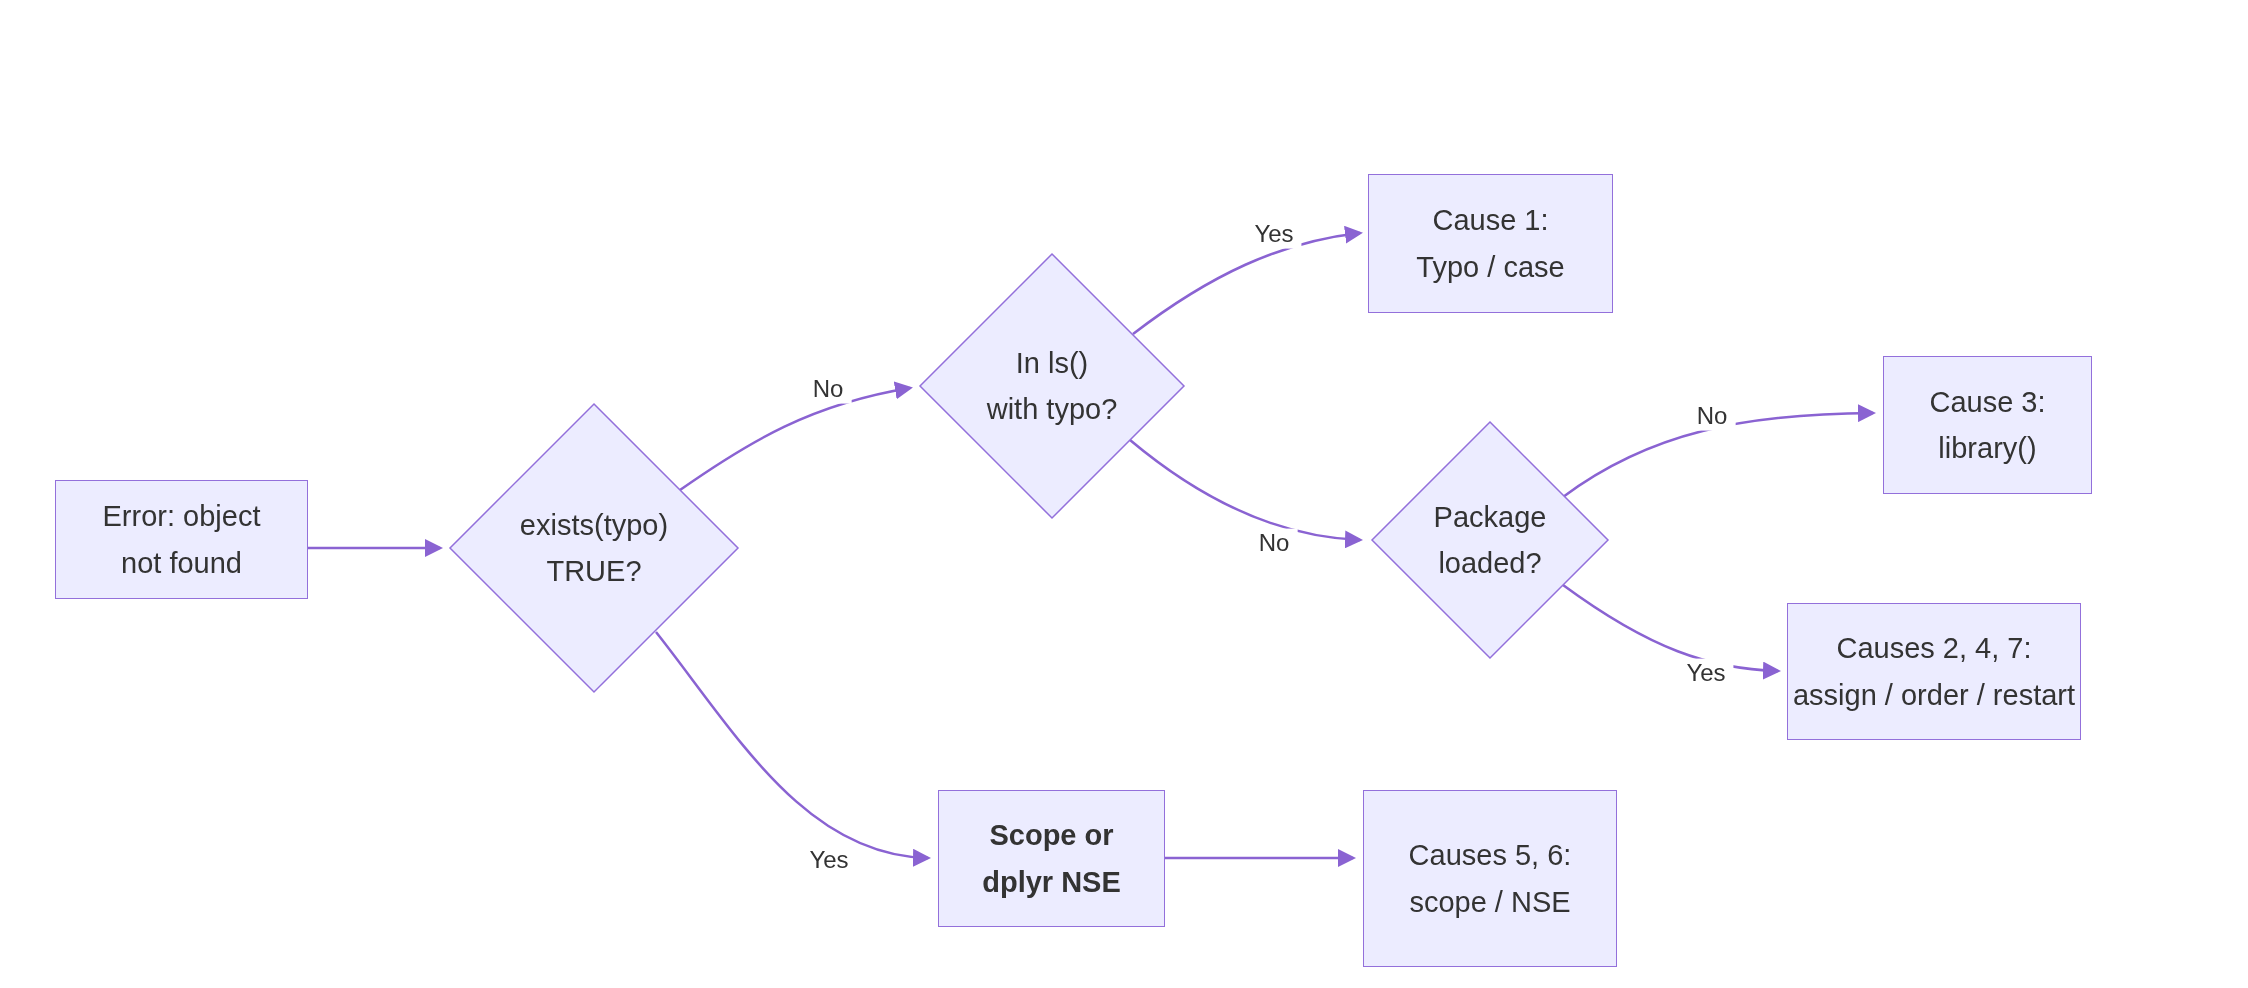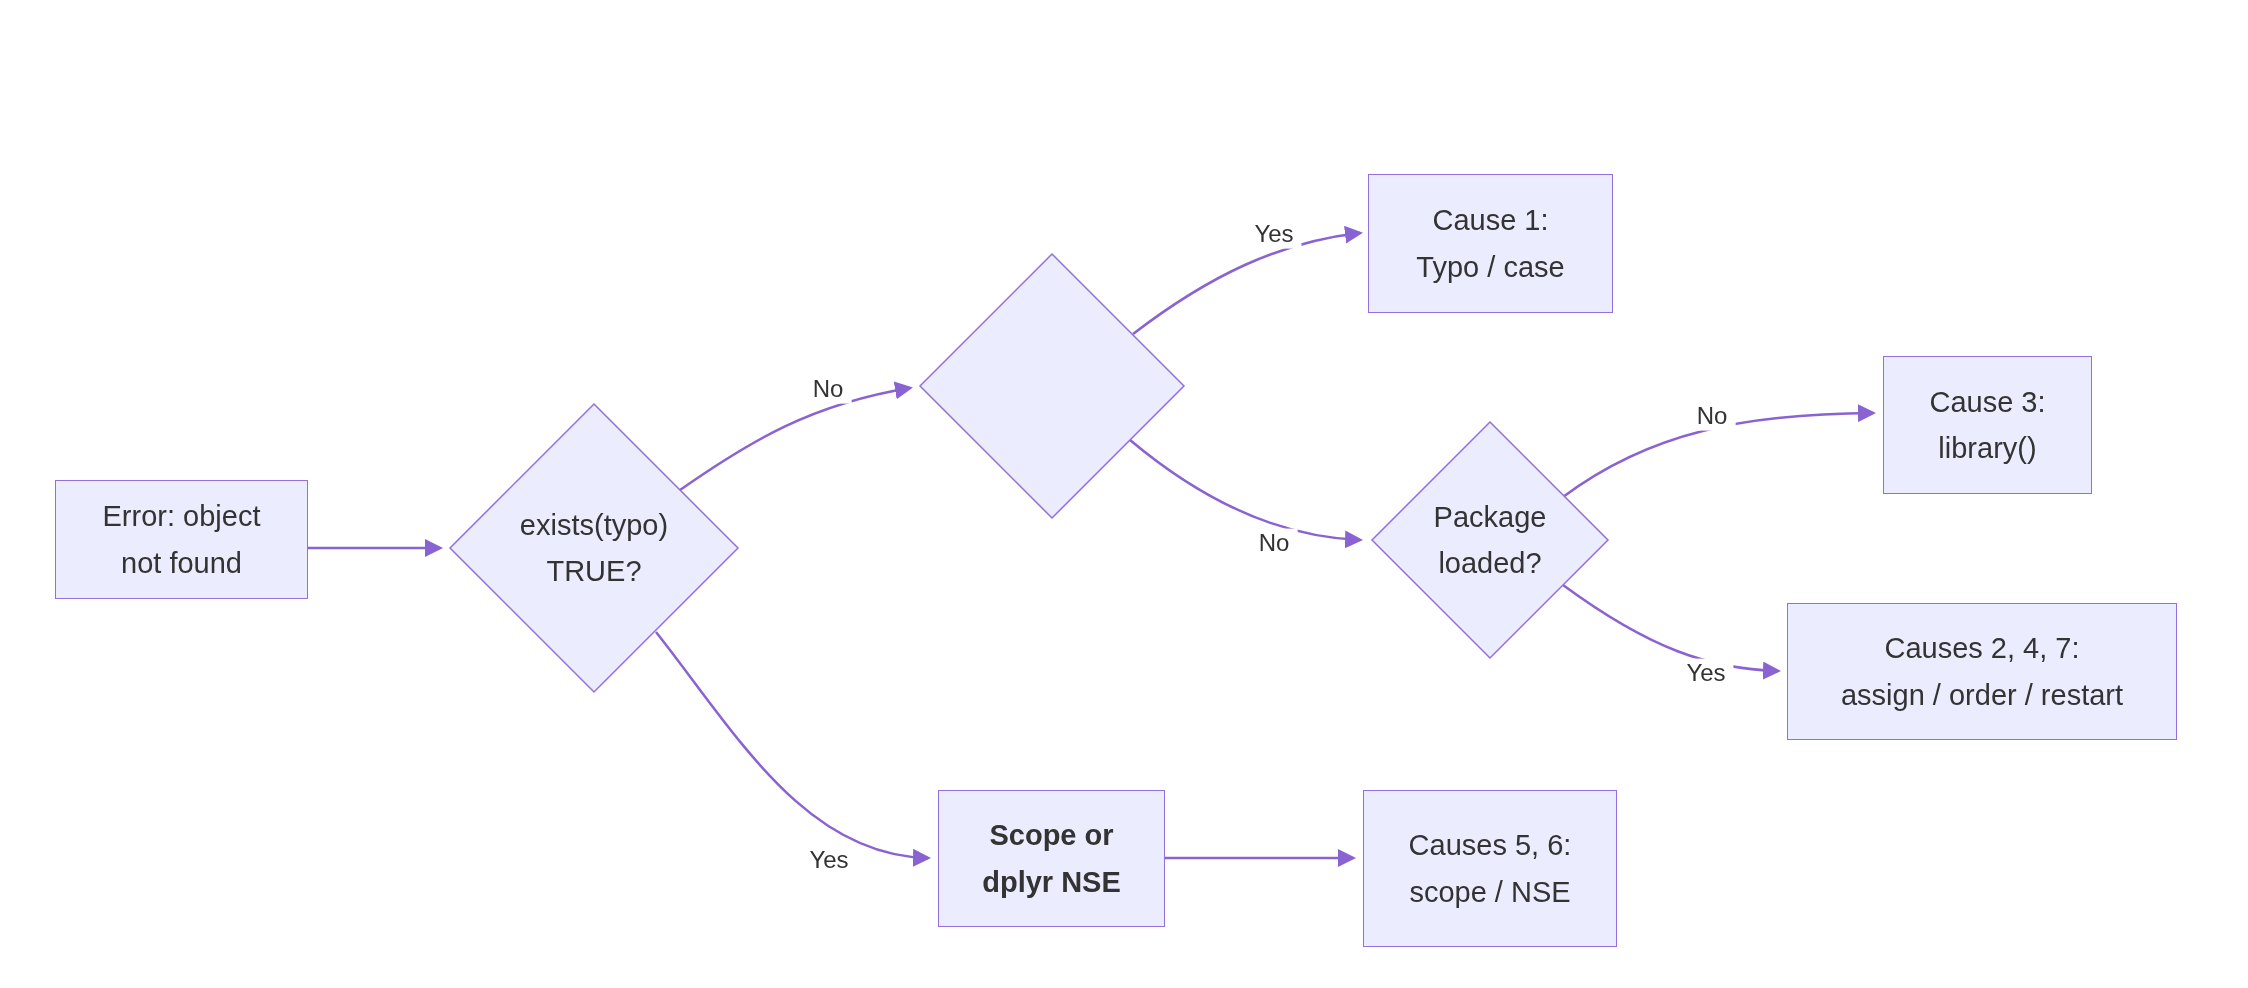--- a/index.html
+++ b/index.html
@@ -110,37 +110,39 @@
     <polygon class="diamond" points="1052,254 1184,386 1052,518 920,386"></polygon>
     <polygon class="diamond" points="1490,422 1608,540 1490,658 1372,540"></polygon>
   </svg>
 
   <div class="node" style="left:55px; top:480px; width:253px; height:119px;">Error: object
 not found</div>
 
   <div class="diamond-label" style="left:594px; top:548px;">exists(typo)
 TRUE?</div>
 
+  <div class="diamond-label" style="left:1052px; top:386px;">In ls()
+with typo?</div>
 
   <div class="node" style="left:1368px; top:163px; width:245px; height:139px;margin-top:11px;">Cause 1:
 Typo / case</div>
 
   <div class="diamond-label" style="left:1490px; top:540px;">Package
 loaded?</div>
 
   <div class="node" style="left:1883px; top:344px; width:209px; height:138px;margin-top:12px;">Cause 3:
 library()</div>
 
-  <div class="node" style="left:1787px; top:603px; width:390px; height:137px;">Causes 2, 4, 7:
+  <div class="node" style="left:1787px; top:603px; width:294px; height:137px;">Causes 2, 4, 7:
 assign / order / restart</div>
 
   <div class="node" style="left:938px; top:790px; width:227px; height:137px;font-weight:bold;">Scope or
 dplyr NSE</div>
 
-  <div class="node" style="left:1363px; top:790px; width:254px; height:157px;">Causes 5, 6:
+  <div class="node" style="left:1363px; top:790px; width:254px; height:177px;">Causes 5, 6:
 scope / NSE</div>
 
   <div class="edge-label" style="left:828px; top:389px;">No</div>
   <div class="edge-label" style="left:1274px; top:234px;">Yes</div>
   <div class="edge-label" style="left:1274px; top:543px;">No</div>
   <div class="edge-label" style="left:1712px; top:416px;">No</div>
   <div class="edge-label" style="left:1706px; top:673px;">Yes</div>
   <div class="edge-label" style="left:829px; top:860px;">Yes</div>
 
 </div>

